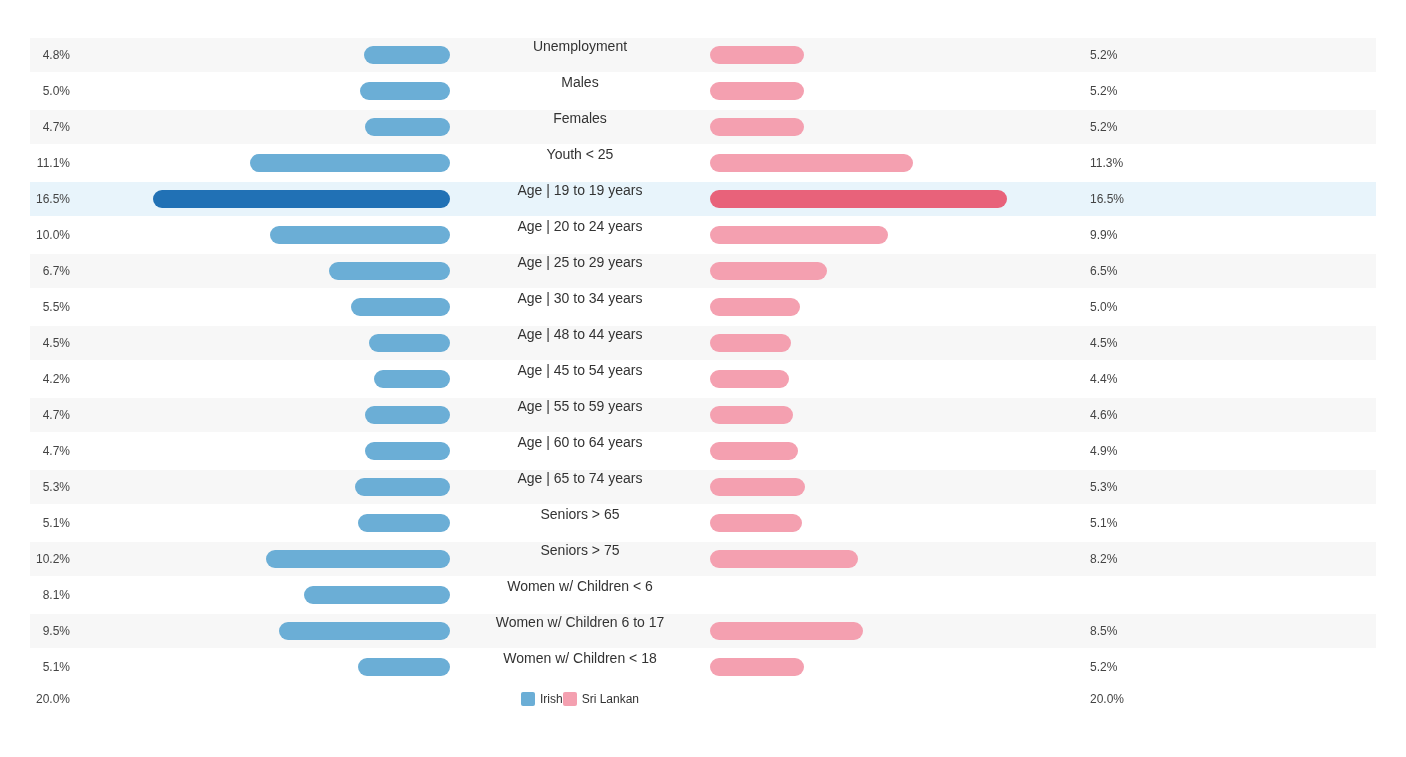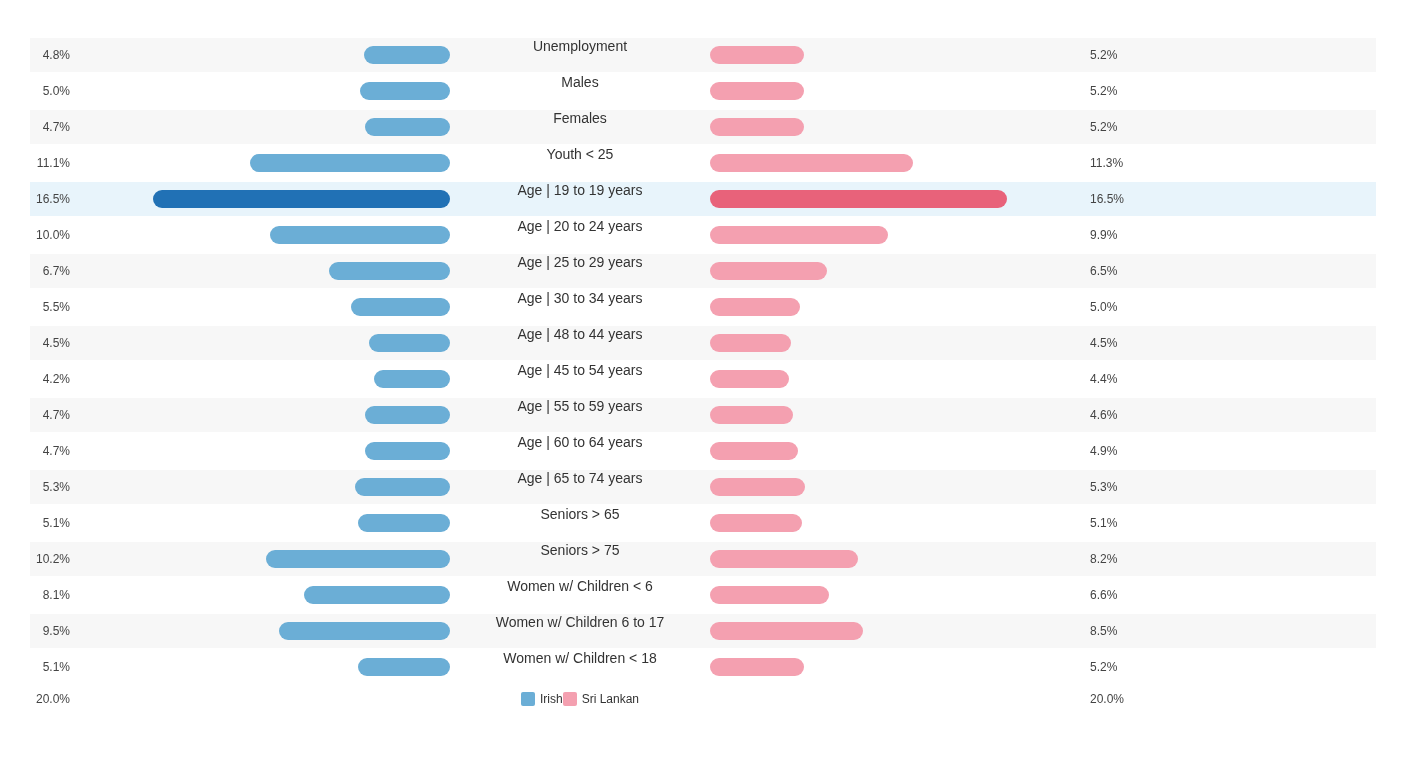--- a/index.html
+++ b/index.html
@@ -372,26 +372,20 @@
     </div>
   </div>
       <div class="row">
     <div class="left-bar-container">
       <span class="left-value">8.1%</span>
       <div class="left-bar-wrap">
         <div class="bar" style="width:146px; background:#6baed6;"></div>
       </div>
     </div>
     <div class="label-cell">Women w/ Children &lt; 6</div>
-    <div class="right-bar-container">
-      <div class="right-bar-wrap">
-        <div class="bar" style="width:119px; background:#f4a0b0;"></div>
-      </div>
-      <span class="right-value">6.6%</span>
-    </div>
   </div>
       <div class="row">
     <div class="left-bar-container">
       <span class="left-value">9.5%</span>
       <div class="left-bar-wrap">
         <div class="bar" style="width:171px; background:#6baed6;"></div>
       </div>
     </div>
     <div class="label-cell">Women w/ Children 6 to 17</div>
     <div class="right-bar-container">

